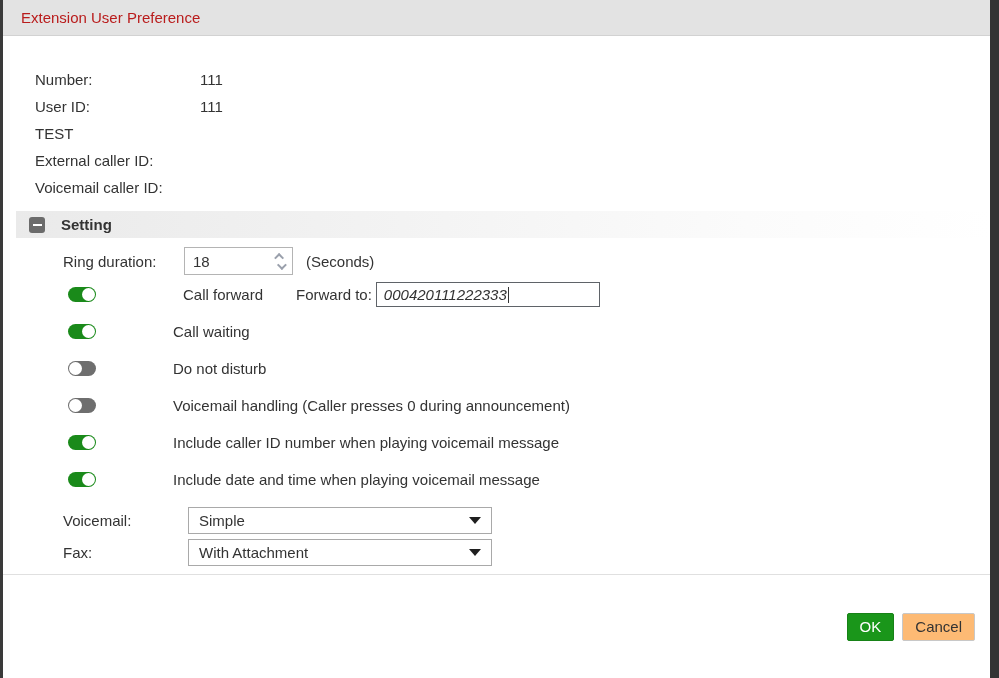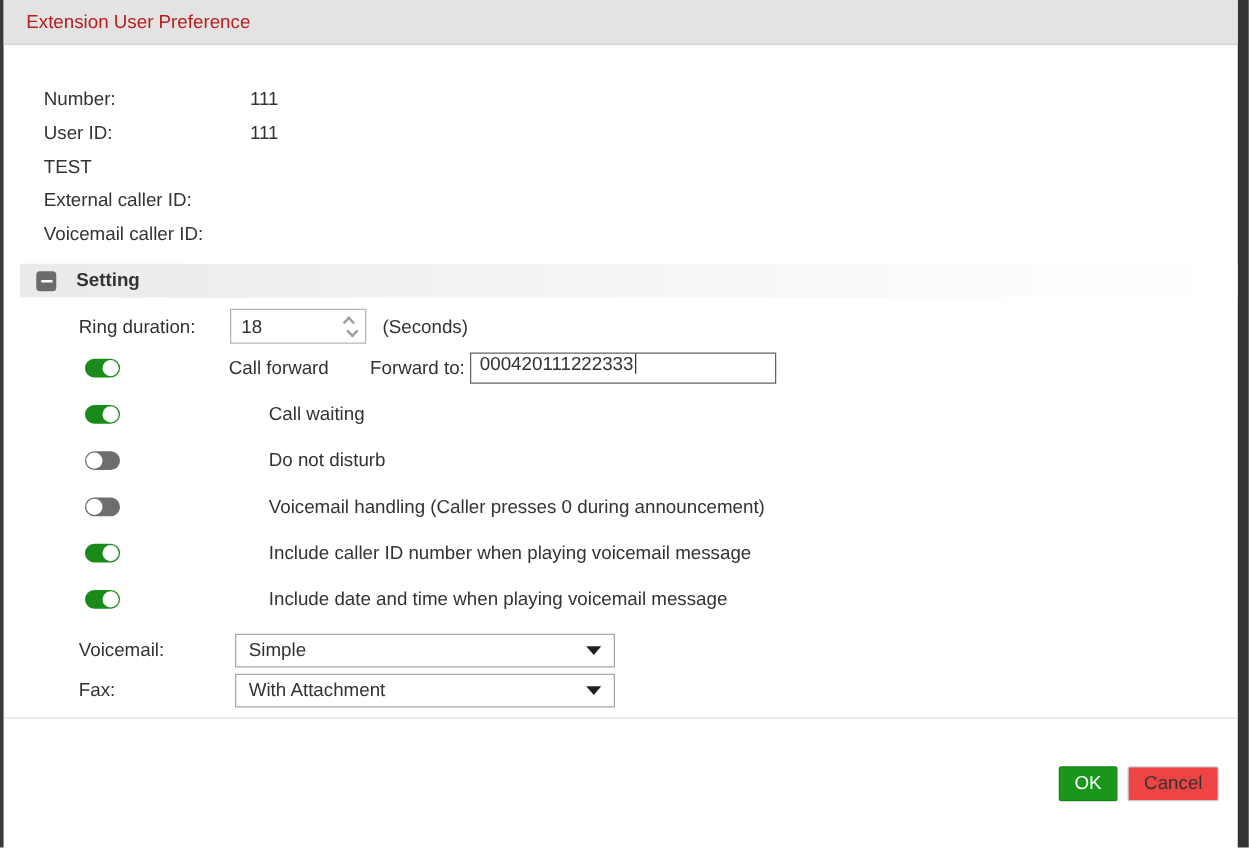--- a/index.html
+++ b/index.html
@@ -69,26 +69,26 @@
     cursor: pointer;
   }
   .toggle-on  { background: #1a8a1a; }
   .toggle-off { background: #6e6e6e; }
   .toggle .knob {
     position: absolute; top: 1px; width: 13px; height: 13px;
     background: #ffffff; border-radius: 50%;
   }
   .toggle-on  .knob { right: 1px; }
   .toggle-off .knob { left: 1px; }
-  .toggle-label { margin-left: 119px; }
+  .toggle-label { margin-left: 77px; }
   .toggle-label.fixed { width: 113px; margin-left: 87px; }
   .fwd-label { margin-left: 0; }
   .fwd-input {
-    margin-left: 4px; width: 245px; height: 25px; border: 1px solid #5f6368;
-    background: #ffffff; display: flex; align-items: flex-start; padding: 0 7px;
+    margin-left: 4px; width: 224px; height: 25px; border: 1px solid #5f6368;
+    background: #ffffff; display: flex; align-items: center; padding: 0 7px; font-style: italic;
   }
   .caret { display: inline-block; width: 1px; height: 16px; background: #333; margin-left: 1px; }
 
   
   .notif-row { display: flex; align-items: center; padding-left: 60px; height: 27px; }
   .notif-row.first { margin-top: 9px; }
   .notif-row.second { margin-top: 5px; }
   .notif-label { width: 125px; }
   .select-box {
     width: 304px; height: 27px; border: 1px solid #a9a9a9; background: #ffffff;
@@ -106,21 +106,21 @@
   .footer {
     flex: 1; display: flex; align-items: center; justify-content: flex-end;
     padding-right: 15px; gap: 8px;
   }
   .btn {
     height: 28px; display: inline-flex; align-items: center; justify-content: center;
     border-radius: 2px; cursor: pointer; font-size: 15px;
     padding: 0 12px;
   }
   .btn-ok { background: #1a961a; border: 1px solid #178217; color: #ffffff; }
-  .btn-cancel { background: #ef4444; border: 1px solid #c8c8c8; color: #333333; }
+  .btn-cancel { background: #fdba74; border: 1px solid #c8c8c8; color: #333333; }
 </style>
 </head>
 <body>
 
 <div class="edge-strip edge-left"></div>
 <div class="edge-strip edge-right"></div>
 
 <div class="dialog">
 
   <div class="titlebar">

